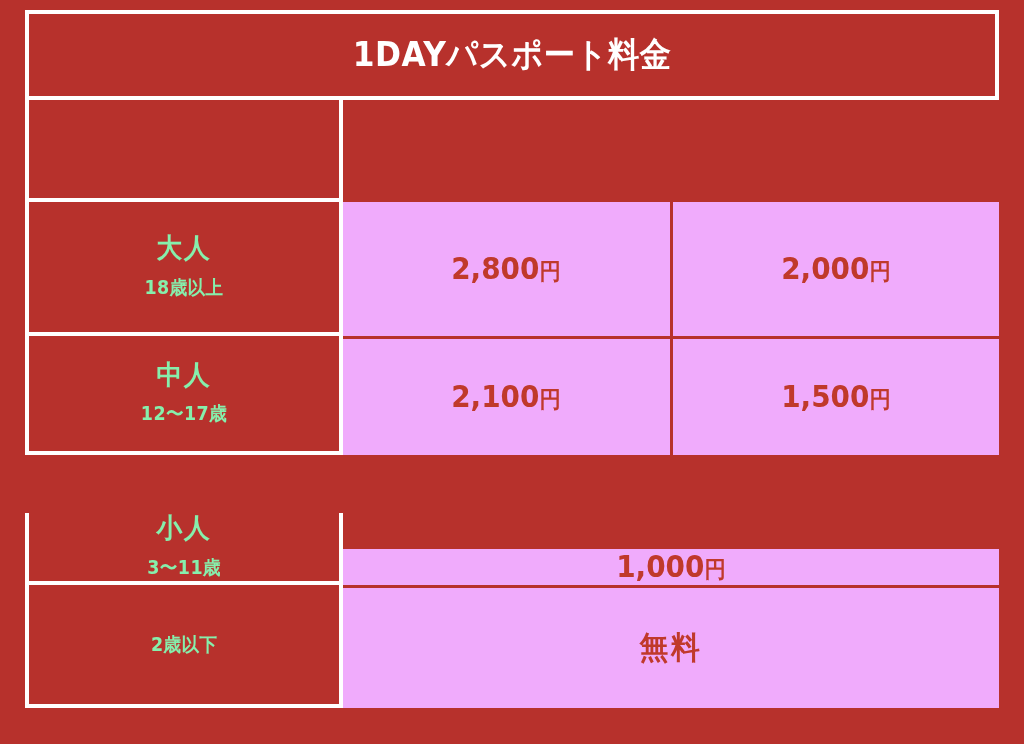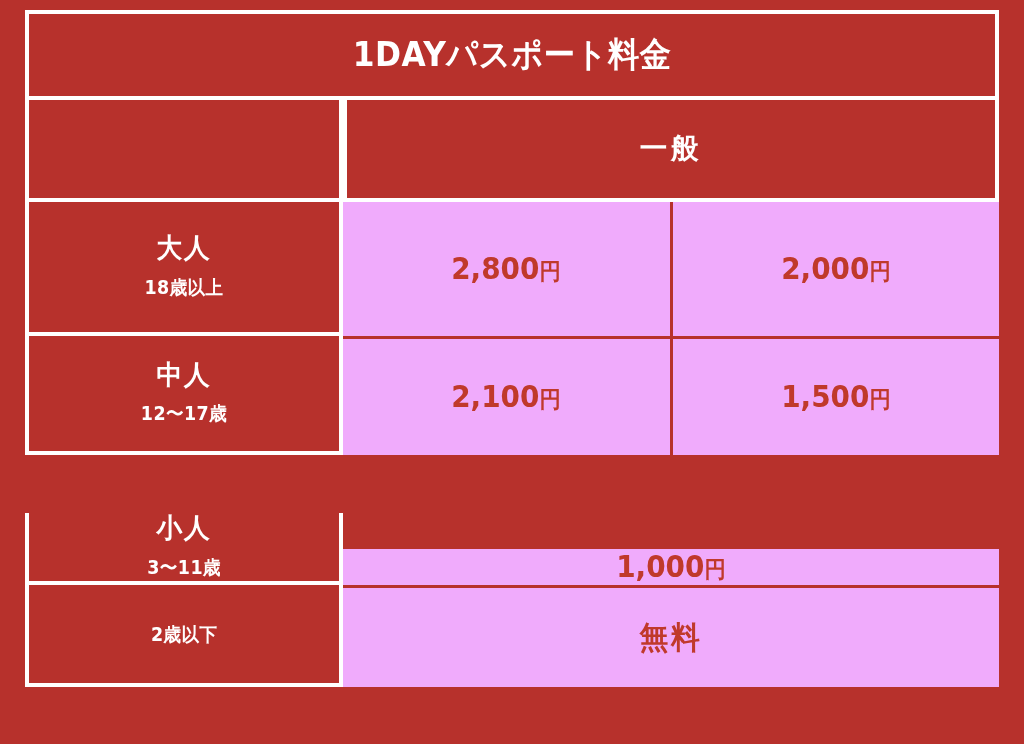--- a/index.html
+++ b/index.html
@@ -56,21 +56,21 @@
     width: 318px;
     flex: 0 0 318px;
     box-sizing: border-box;
     background: #b7312c;
     border: 4px solid #ffffff;
     border-top: none;
     display: flex;
     flex-direction: column;
     align-items: center;
     justify-content: center;
-    color: #ffffff;
+    color: #86efac;
   }
   .label-main {
     font-size: 27px;
     font-weight: bold;
     letter-spacing: 2px;
     line-height: 1.1;
     transform: scaleX(0.95);
   }
   .label-sub {
     font-size: 19px;
@@ -144,38 +144,35 @@
   .price.free .amount {
     font-size: 31px;
     letter-spacing: 3px;
   }
 
   
   .row-header { height: 102px; }
   .row-adult  { height: 134px; }
   .row-middle { height: 119px; }
   .row-child  { height: 130px; align-items: flex-end; }
-  .row-free   { height: 102px; }
+  .row-free   { height: 123px; }
 
   
 </style>
 </head>
 <body>
 
 <div class="price-table">
 
   <div class="title-row">
     <span class="title-text">1DAYパスポート料金</span>
   </div>
 
   <div class="grid-row row-header">
     <div class="label-cell"></div>
-    <div class="head-cell">
-      <span class="head-text">一般</span>
-    </div>
   </div>
 
   <div class="grid-row row-adult">
     <div class="label-cell">
       <span class="label-main">大人</span>
       <span class="label-sub">18歳以上</span>
     </div>
     <div class="value-cell no-top">
       <span class="price">
         <span class="amount">2,800</span><span class="yen">円</span>

